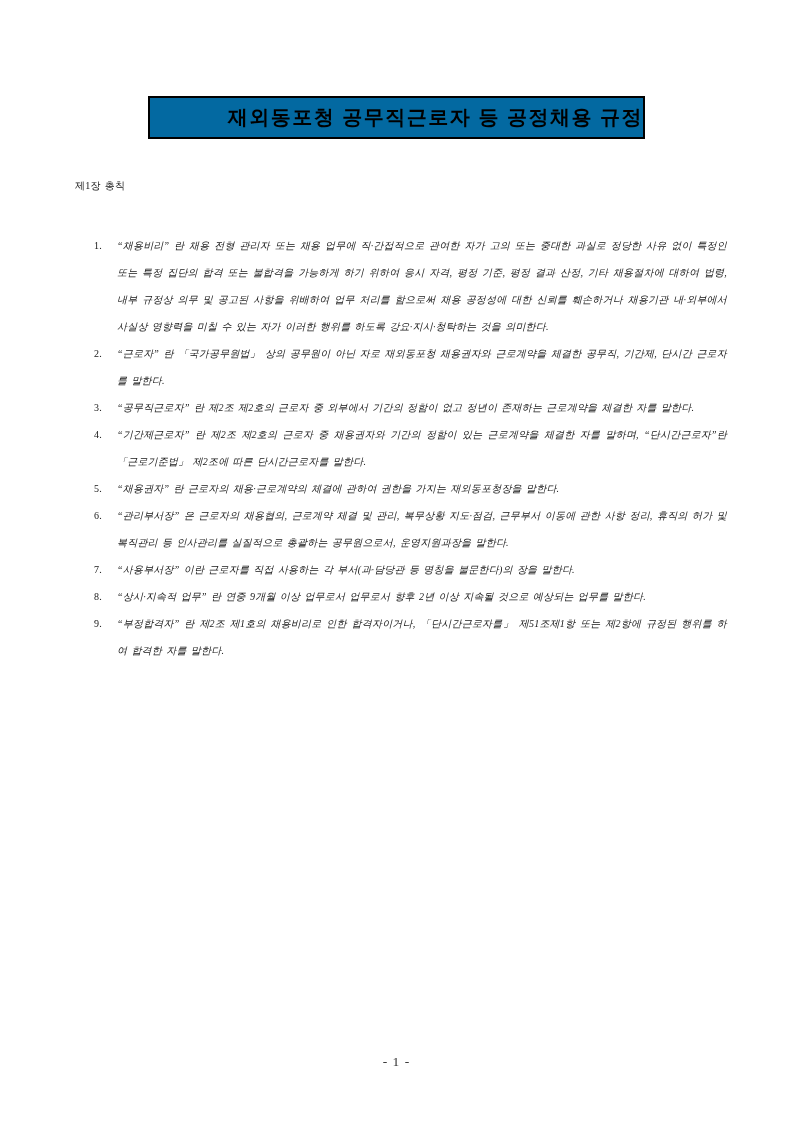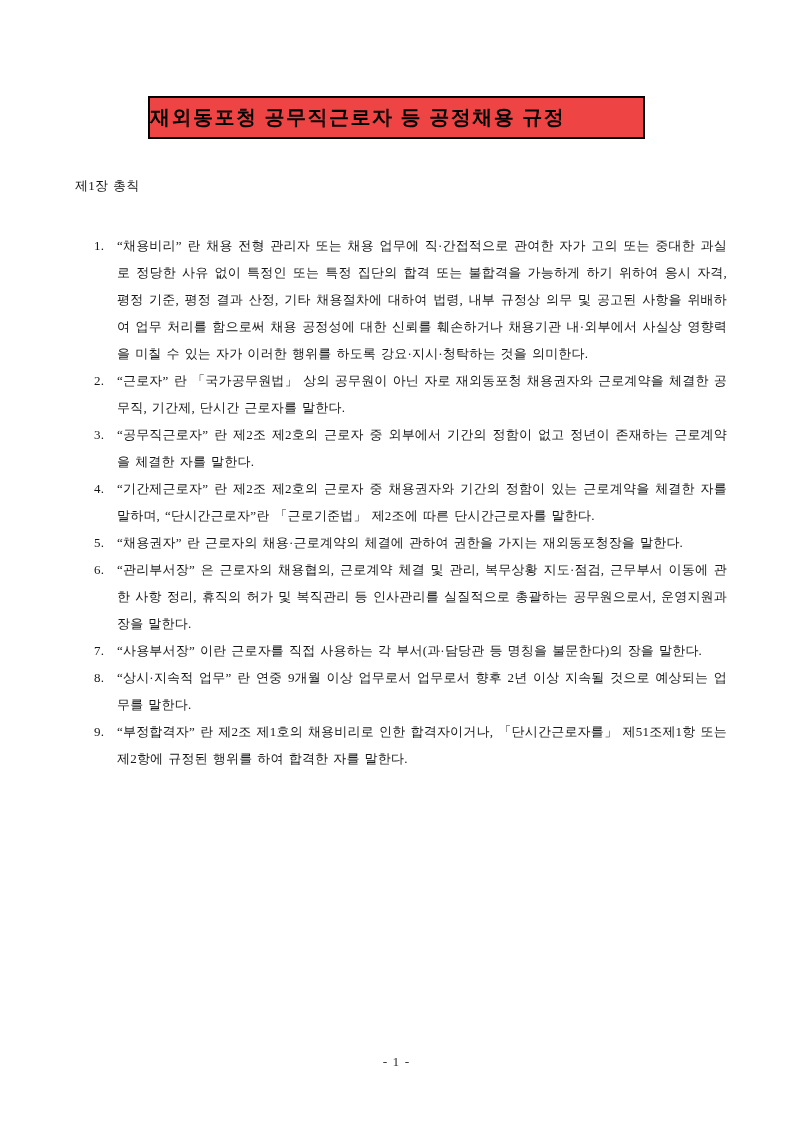--- a/index.html
+++ b/index.html
@@ -12,40 +12,40 @@
     font-family: "Liberation Serif", "DejaVu Serif", serif;
     color: #161616;
   }
   .title-box {
     position: absolute;
     left: 148px;
     top: 96px;
     width: 497px;
     height: 43px;
     box-sizing: border-box;
-    background: #ef4444;
+    background: #0369a1;
     border: 2.5px solid #000000;
     display: flex;
     align-items: center;
-    justify-content: flex-start;
+    justify-content: flex-end;
   }
   .title-text {
     font-family: "Liberation Sans", "DejaVu Sans", sans-serif;
     font-weight: bold;
     font-size: 20px;
     letter-spacing: 1.5px;
     color: #000000;
     white-space: nowrap;
   }
   .content {
     position: absolute;
     left: 75px;
     top: 172px;
     width: 652px;
-    font-size: 13px;
+    font-size: 10px;
     line-height: 27px;
     letter-spacing: 0.2px;
     word-spacing: 1.5px;
     text-align: justify;
   }
   .chapter-heading { margin: 0 0 33px 0; text-align: left; }
   .article-body    { margin: 0 0 28px 0; }
   .article-intro   { margin: 0; }
   ol.definitions {
     list-style: none;
@@ -55,20 +55,21 @@
   ol.definitions > li { display: flex; }
   .def-num {
     flex: none;
     width: 23px;
     margin-left: 19px;
     text-align: left;
   }
   .def-text {
     flex: 1;
     text-align: justify;
+    font-style: italic;
   }
   .page-number {
     position: absolute;
     left: 0;
     right: 0;
     top: 1054px;
     text-align: center;
     font-size: 13.5px;
     letter-spacing: 1px;
     color: #333333;

